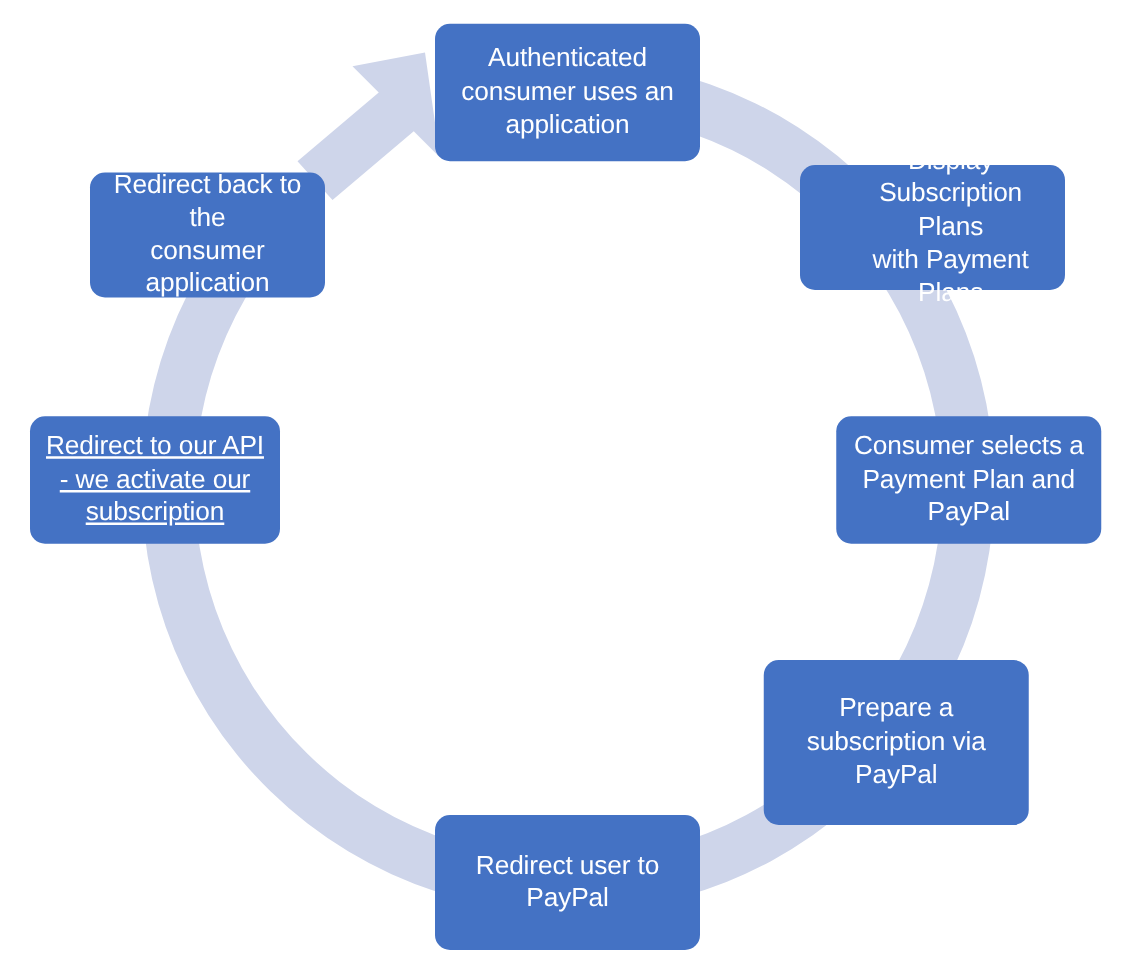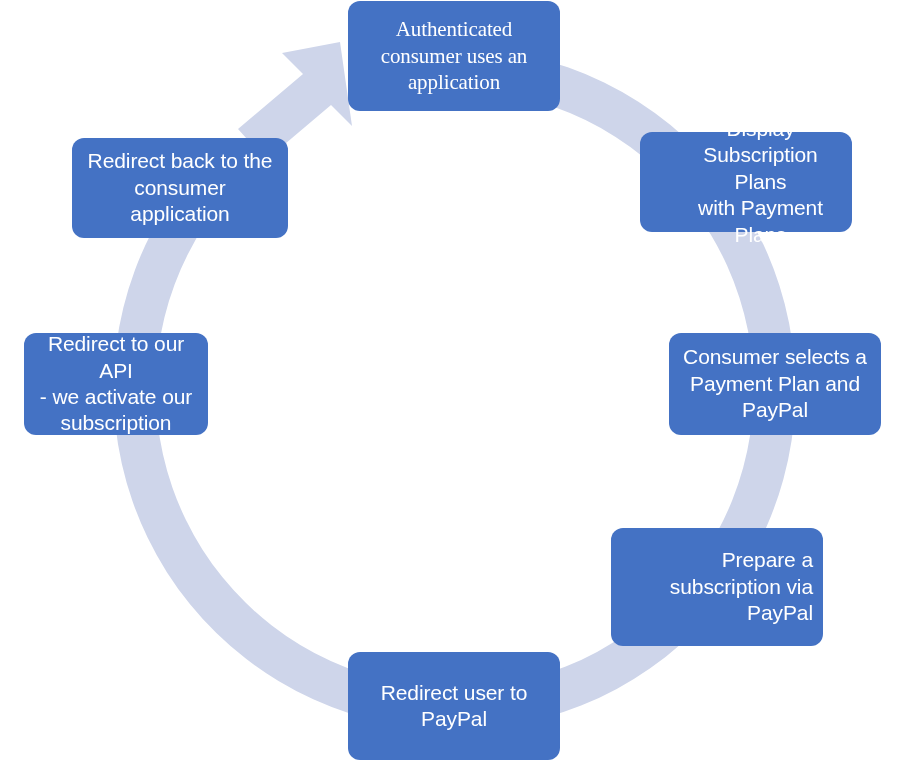--- a/index.html
+++ b/index.html
@@ -42,28 +42,28 @@
     font-weight: 400;
     letter-spacing: -0.1px;
   }
   .node-label {
     display: block;
     width: 100%;
     white-space: pre-line;
   }
 
   
-  #node-0 { left: 348px; top: 1px;   width: 212px; height: 110px; font-family: Liberation Serif, serif; }
+  #node-0 { left: 348px; top: 19px;   width: 212px; height: 110px; }
   #node-1 { left: 640px; top: 132px; width: 212px; height: 100px; }
   #node-2 { left: 669px; top: 333px; width: 212px; height: 102px; }
-  #node-3 { left: 611px; top: 528px; width: 212px; height: 118px; text-align: right; }
+  #node-3 { left: 611px; top: 528px; width: 212px; height: 132px; }
   #node-4 { left: 348px; top: 652px; width: 212px; height: 108px; }
   #node-5 { left: 74px;  top: 536px; width: 216px; height: 106px; }
-  #node-6 { left: 24px;  top: 333px; width: 184px; height: 102px; }
-  #node-7 { left: 72px;  top: 138px; width: 216px; height: 100px; }
+  #node-6 { left: 24px;  top: 333px; width: 200px; height: 102px; text-decoration: underline; }
+  #node-7 { left: 72px;  top: 138px; width: 188px; height: 100px; }
 </style>
 </head>
 <body>
 
 <div id="canvas" style="background: rgb(255, 255, 255);">
 
   <svg id="ring-svg" viewBox="0 0 897 771" xmlns="http://www.w3.org/2000/svg" aria-hidden="true">
 
     <path fill="#CED5EA" d="M 452,48
              A 341,341 0 1 1 221.2,140.3

